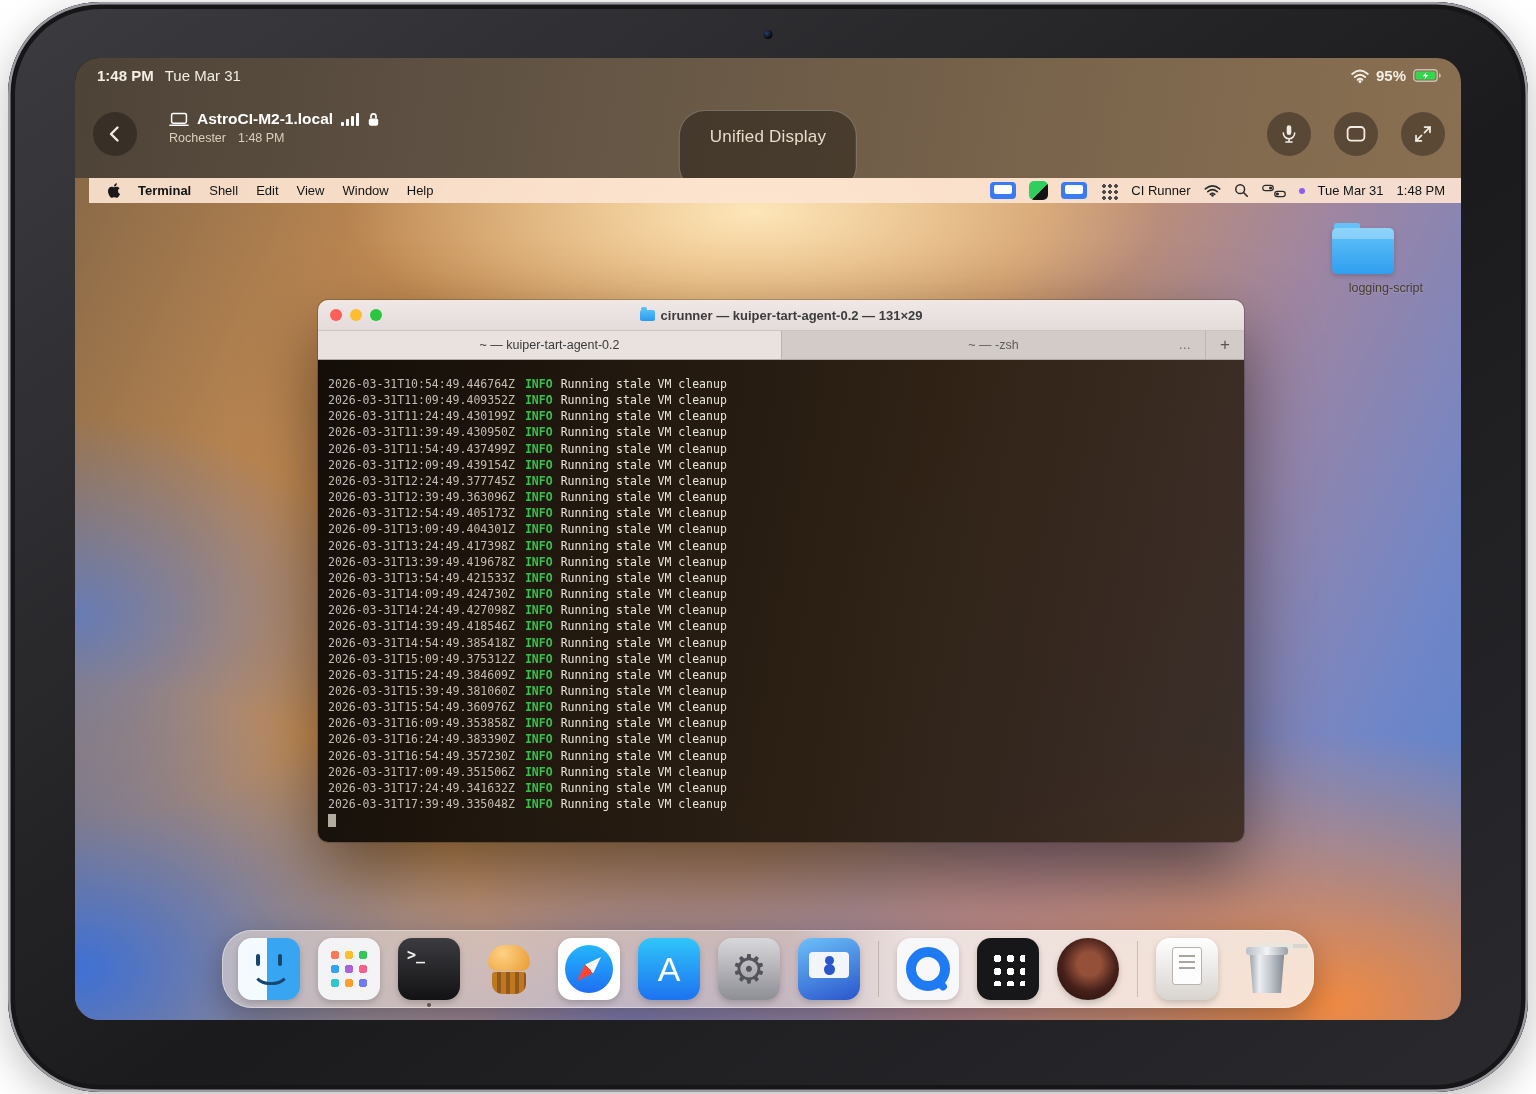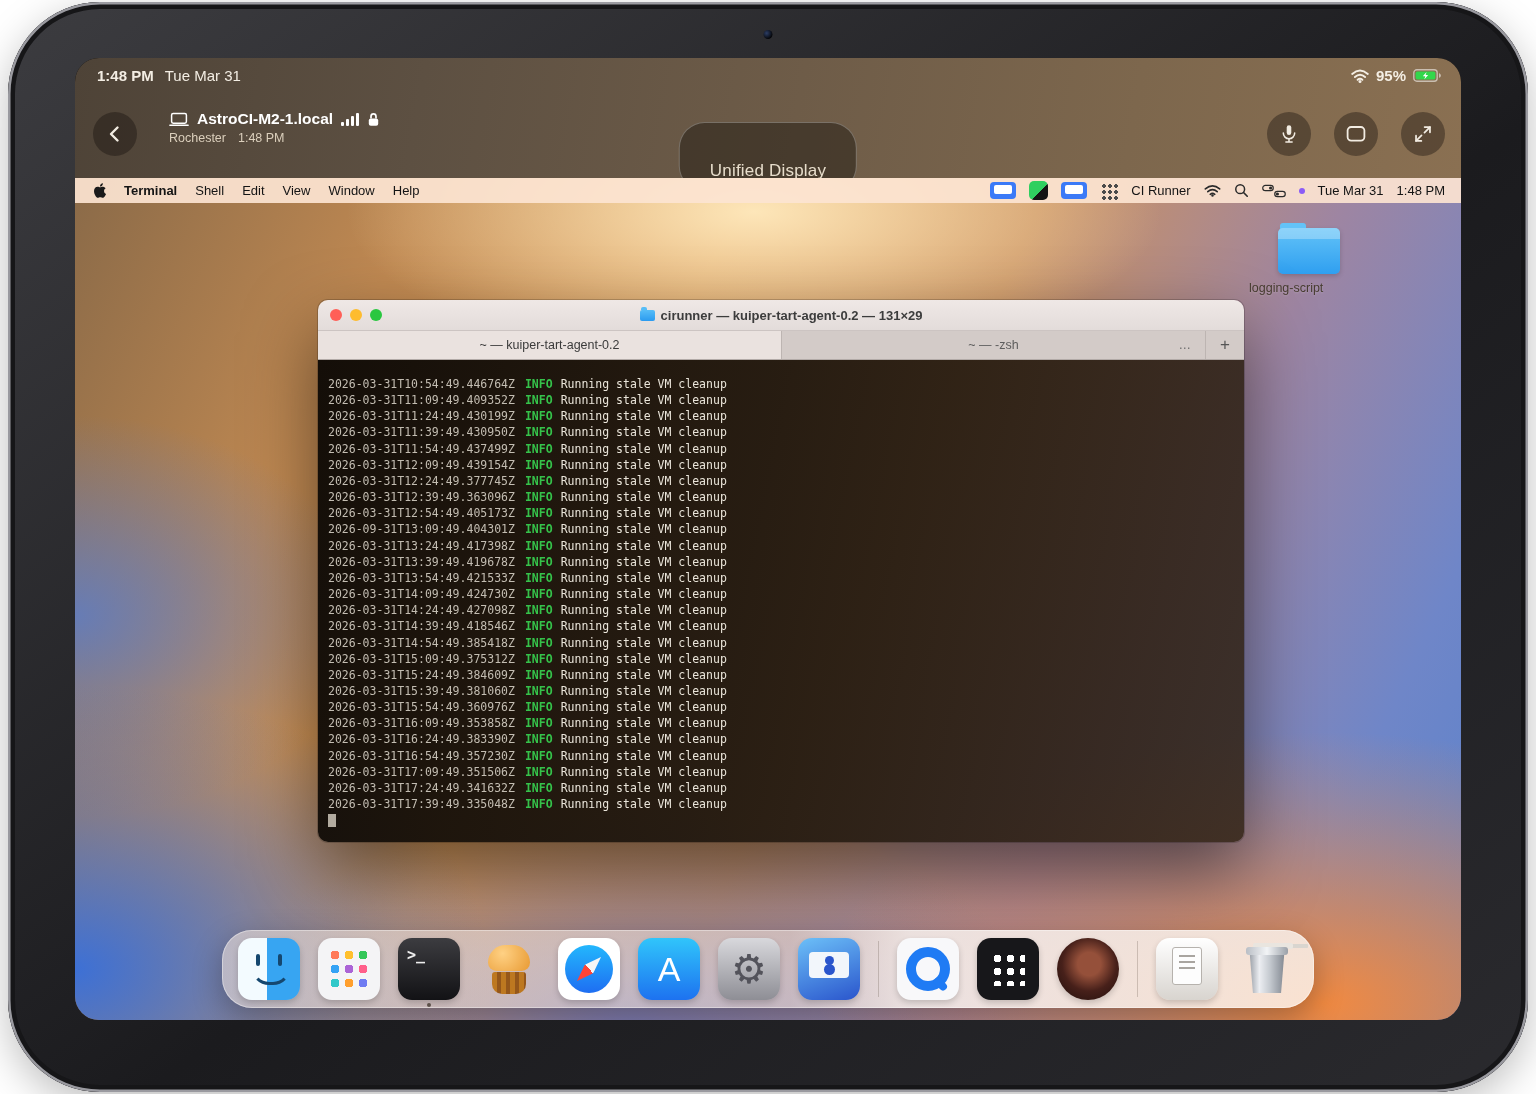--- a/index.html
+++ b/index.html
@@ -16,54 +16,54 @@
   .ipad-chrome{position:absolute;left:0;top:0;right:0;height:120px;
     background:linear-gradient(100deg,#4e4337 0%,#5d5042 25%,#6e5c48 52%,#7d674d 76%,#8a7052 100%);}
   .status-row{position:absolute;left:22px;right:20px;top:9px;display:flex;justify-content:space-between;align-items:center;color:#f4eee4;font-size:15px;}
   .status-left{display:flex;gap:11px;align-items:center;font-weight:700;}
   .status-left .date{font-weight:400;}
   .status-right{display:flex;gap:7px;align-items:center;font-weight:600;}
   .back-btn{position:absolute;left:18px;top:54px;width:44px;height:44px;border-radius:50%;background:rgba(18,14,10,.38);display:flex;align-items:center;justify-content:center;}
   .host-block{position:absolute;left:94px;top:52px;color:#fff;}
   .host-line{display:flex;align-items:center;gap:8px;font-size:15.5px;font-weight:700;}
   .host-sub{margin-top:3px;font-size:12.5px;color:#dbcfbc;display:flex;gap:12px;font-weight:400;}
-  .center-pill{position:absolute;left:50%;top:64px;transform:translateX(-50%);height:48px;border-radius:26px;
+  .center-pill{position:absolute;left:50%;top:52px;transform:translateX(-50%);height:48px;border-radius:26px;
     background:rgba(32,25,18,.5);border:1px solid rgba(255,255,255,.28);color:#e7ddcb;font-size:17px;
-    display:flex;align-items:flex-end;padding:10px 30px;letter-spacing:.2px;}
+    display:flex;align-items:flex-start;padding:16px 30px;letter-spacing:.2px;}
   .right-btns{position:absolute;right:16px;top:54px;display:flex;gap:23px;}
   .circle-btn{width:44px;height:44px;border-radius:50%;background:rgba(18,14,10,.38);display:flex;align-items:center;justify-content:center;}
   .sigbars{display:flex;align-items:flex-end;gap:2px;}
   .sigbars span{display:block;width:3px;background:#fff;border-radius:1px;}
 
   
   .mac-screen{position:absolute;left:0;top:120px;right:0;bottom:0;overflow:hidden;
     background:
       radial-gradient(ellipse 42% 26% at 49% 4%, rgba(255,234,190,.95), rgba(255,234,190,0) 70%),
       radial-gradient(ellipse 52% 46% at 90% 98%, rgba(248,138,58,.95), rgba(248,138,58,0) 70%),
       radial-gradient(ellipse 46% 52% at 0% 94%, rgba(50,110,224,.92), rgba(50,110,224,0) 65%),
       radial-gradient(ellipse 30% 34% at 0% 52%, rgba(80,124,216,.75), rgba(80,124,216,0) 70%),
       radial-gradient(ellipse 44% 38% at 40% 102%, rgba(96,112,198,.8), rgba(96,112,198,0) 70%),
       linear-gradient(115deg,#8a6a48 0%,#c08952 20%,#dc9c58 38%,#cb9260 55%,#9e85a2 72%,#6f86c8 88%,#5a82cc 100%);}
 
   
-  .menubar{position:absolute;left:0;top:0;right:0;height:25px;background:rgba(252,228,209,.92);
+  .menubar{position:absolute;left:14px;top:0;right:0;height:25px;background:rgba(252,228,209,.92);
     display:flex;align-items:center;padding:0 12px;font-size:13px;color:#141414;}
   .mb-left{display:flex;align-items:center;}
   .mb-left .apple{margin:0 9px 0 7px;display:flex;}
   .mb-item{padding:0 9px;}
   .mb-item.active{font-weight:700;}
   .mb-right{margin-left:auto;display:flex;align-items:center;gap:13px;padding-right:4px;}
   .mi-display{width:26px;height:17px;border-radius:4px;background:#3b7af7;position:relative;}
   .mi-display::after{content:"";position:absolute;left:4px;right:4px;top:3px;bottom:5px;background:#fff;border-radius:2px;}
   .mi-green{width:19px;height:19px;border-radius:5px;background:linear-gradient(135deg,#2fcf5f 0 56%,#141414 56%);}
   .mi-dots{width:18px;height:18px;background-image:radial-gradient(circle 2px,#4b4b4b 95%,transparent 100%);background-size:6px 6px;background-position:1px 1px;}
   .purple-dot{width:6px;height:6px;border-radius:50%;background:#8b5cf6;}
 
   
-  .desk-folder{position:absolute;left:1174px;top:50px;width:120px;text-align:left;}
+  .desk-folder{position:absolute;left:1228px;top:50px;width:120px;text-align:right;}
   .folder-body{width:62px;height:46px;margin:0 auto;position:relative;border-radius:5px;
     background:linear-gradient(180deg,#63c3f8 0%,#2f9ff0 100%);box-shadow:0 2px 5px rgba(0,0,0,.18);}
   .folder-body::before{content:"";position:absolute;top:-5px;left:2px;width:26px;height:6px;border-radius:3px 3px 0 0;background:#63c3f8;}
   .folder-body::after{content:"";position:absolute;left:0;right:0;top:0;height:11px;border-radius:5px 5px 0 0;background:rgba(255,255,255,.28);}
   .folder-label{margin-top:7px;font-size:12.5px;color:#473c30;text-shadow:0 1px 2px rgba(255,255,255,.2);}
 
   
   .twindow{position:absolute;left:243px;top:122px;width:926px;height:542px;border-radius:10px;display:flex;flex-direction:column;
     box-shadow:0 30px 70px rgba(0,0,0,.5),0 0 0 1px rgba(0,0,0,.18);}
   .titlebar{height:30px;flex:none;border-radius:10px 10px 0 0;background:linear-gradient(#efe8e6,#e3dcda);border-bottom:1px solid #ccc4c2;position:relative;display:flex;align-items:center;justify-content:center;gap:6px;}

